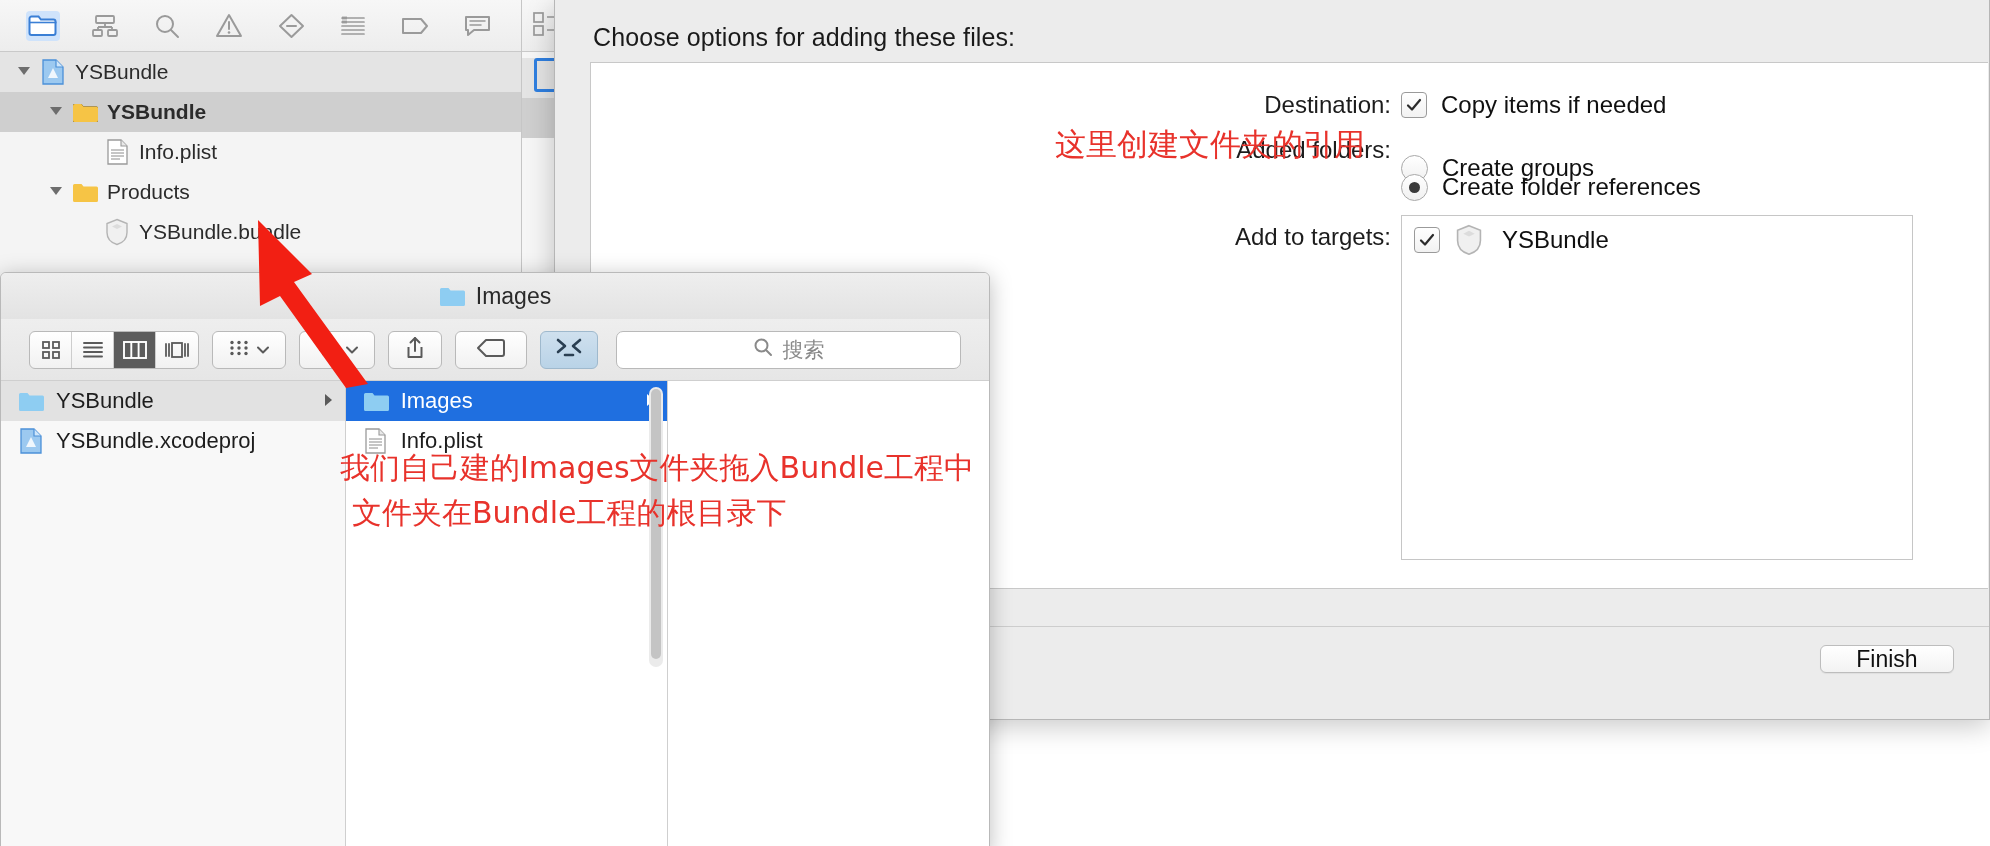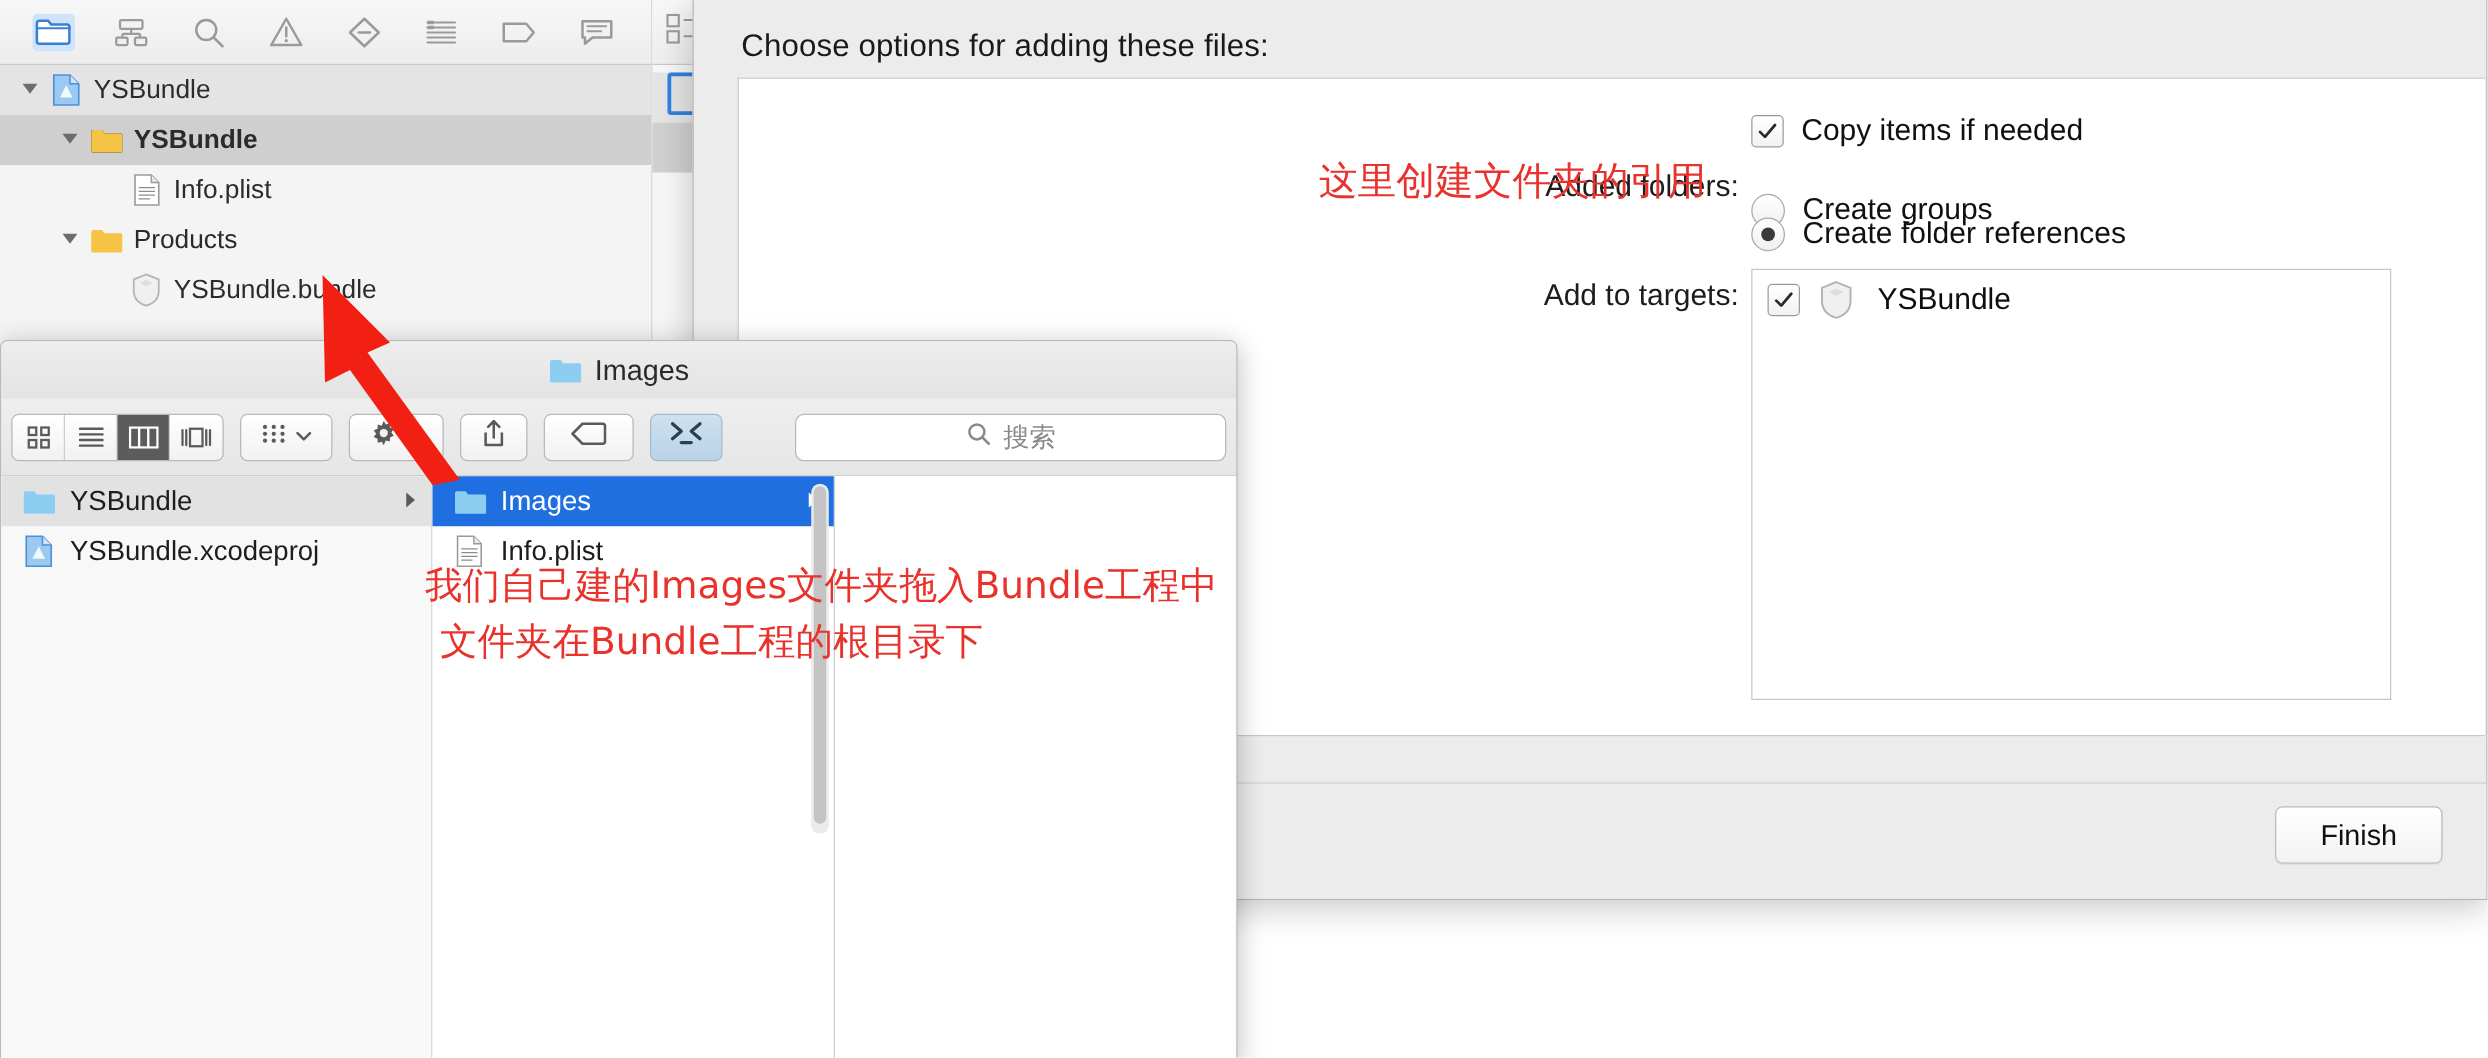--- a/index.html
+++ b/index.html
@@ -87,21 +87,21 @@
   .targets-box {
     position:absolute; left:845px; top:212px; width:512px; height:345px;
     border:1px solid #c6c6c6; background:#ffffff;
   }
   .target-row { display:flex; align-items:center; height:48px; padding-left:12px; }
   .target-name { font-size:24px; color:#0f0f0f; margin-left:14px; }
 
   .sheet-sep { position:absolute; left:0; right:0; bottom:92px; height:1px; background:#cdcdcd; }
   .sheet-footer { position:absolute; left:0; right:0; bottom:0; height:92px; background:#ececec; }
   .finish-btn {
-    position:absolute; right:35px; top:18px; width:134px; height:46px;
+    position:absolute; right:35px; top:18px; width:134px; height:28px;
     background:linear-gradient(to bottom,#ffffff,#f3f3f3);
     border:1px solid #bdbdbd; border-radius:6px;
     font-size:23px; color:#101010; display:flex; align-items:center; justify-content:center;
     box-shadow:0 1px 1px rgba(0,0,0,.06);
   }
 
   
   .anno { position:absolute; color:#e8322b; white-space:nowrap;
           font-family:"DejaVu Sans","Liberation Sans",sans-serif; }
   .anno-top { left:1055px; top:124px; font-size:31px; }
@@ -115,21 +115,21 @@
     box-shadow: 0 4px 22px rgba(0,0,0,.26);
     border-radius:6px 6px 0 0; overflow:hidden;
   }
   .finder-title {
     height:46px; background:linear-gradient(to bottom,#eeeeee,#e3e3e3);
     display:flex; align-items:center; justify-content:center; gap:9px;
     font-size:23px; color:#2a2a2a;
   }
   .finder-toolbar {
     height:62px; background:linear-gradient(to bottom,#eeeeee,#e6e6e6);
-    border-bottom:1px solid #cfcfcf; display:flex; align-items:center; padding:0 8px; gap:13px;
+    border-bottom:1px solid #cfcfcf; display:flex; align-items:center; padding:0 28px; gap:13px;
   }
   .seg { display:flex; border:1px solid #b9b9b9; border-radius:6px; overflow:hidden; height:38px;
          background:linear-gradient(to bottom,#ffffff,#f1f1f1); }
   .seg > div { width:42px; display:flex; align-items:center; justify-content:center;
                border-right:1px solid #cdcdcd; }
   .seg > div:last-child { border-right:none; }
   .seg > div.on { background:#5c5c5c; }
   .tbtn { height:38px; border:1px solid #b9b9b9; border-radius:6px;
           background:linear-gradient(to bottom,#ffffff,#f1f1f1);
           display:flex; align-items:center; justify-content:center; gap:6px; padding:0 11px; }
@@ -322,20 +322,23 @@
     <div class="st-scroll">
         <i></i>
       </div>
   </div>
 
   <div class="sheet">
     <div class="sheet-title">Choose options for adding these files:</div>
 
     <div class="sheet-body">
 
+      <div class="opt-row" style="left:0; top:28px; width:800px; justify-content:flex-end;">
+        <span class="opt-label">Destination:</span>
+      </div>
       <div class="opt-row" style="left:810px; top:28px;">
         <span class="cbox">
           <svg width="18" height="18" viewBox="0 0 18 18">
               <path d="M3 9.5l4 4L15 4" fill="none" stroke="#2b2b2b" stroke-width="2.2" stroke-linecap="round" stroke-linejoin="round"></path>
             </svg>
         </span>
         <span class="opt-text">Copy items if needed</span>
       </div>
 
       <div class="opt-row" style="left:0; top:73px; width:800px; justify-content:flex-end;">

